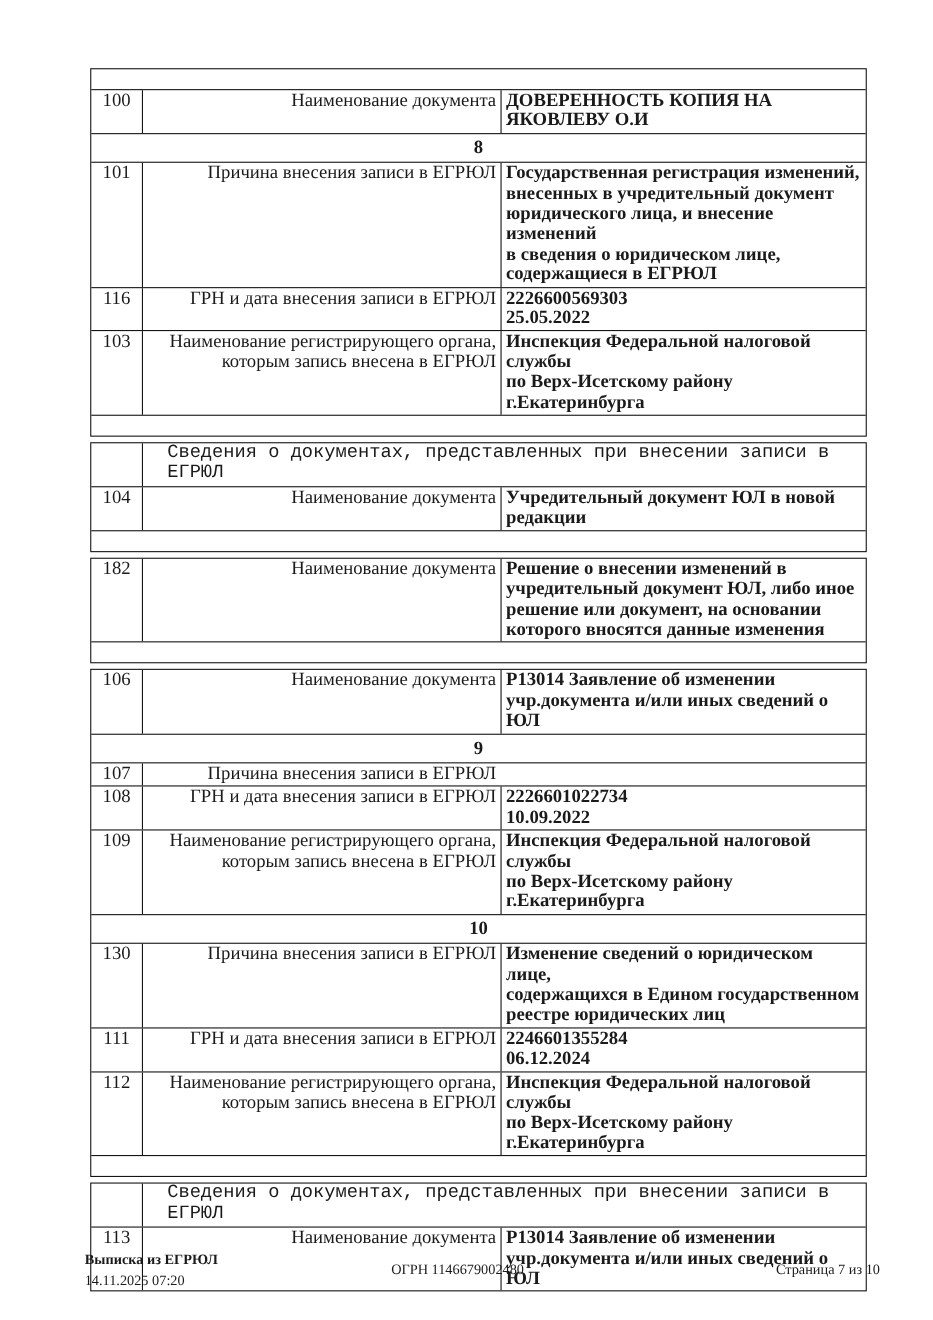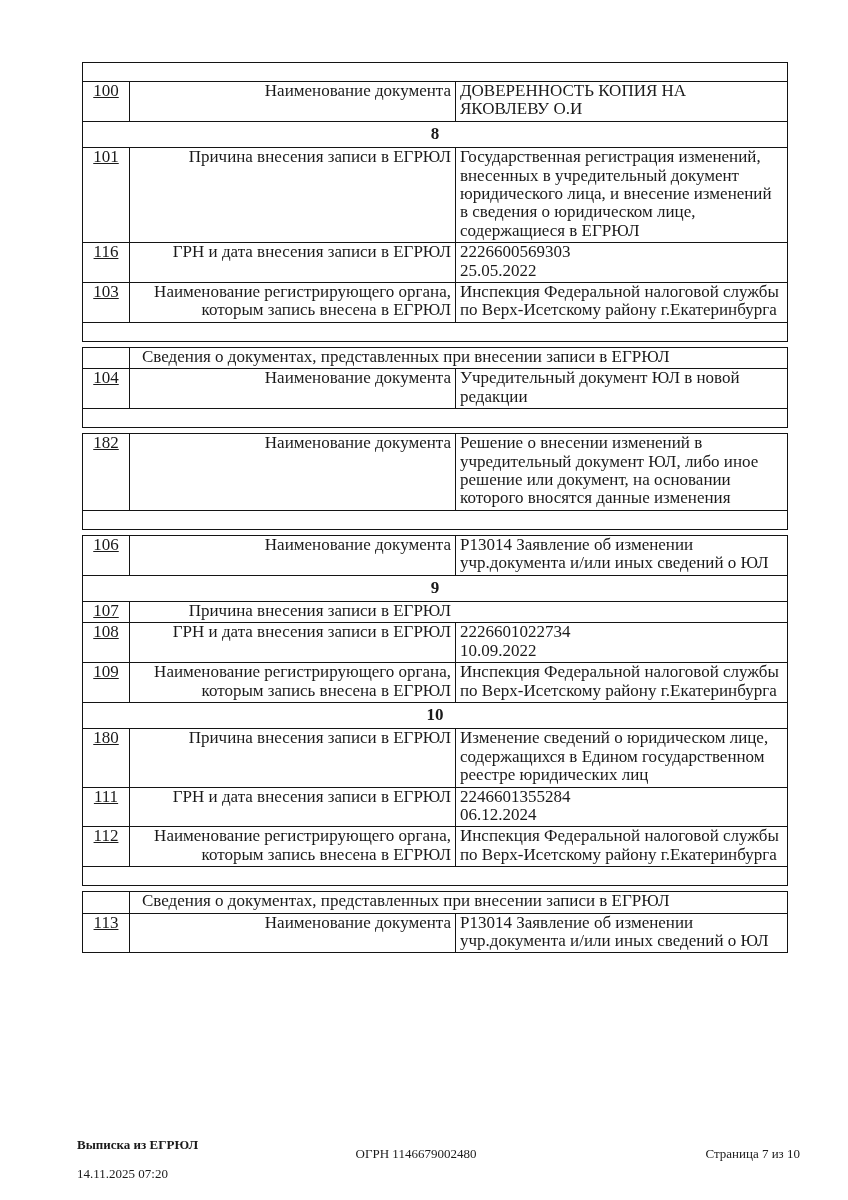--- a/index.html
+++ b/index.html
@@ -44,56 +44,57 @@
   .cell{
     padding:0 4px 2px 4px;
     white-space:pre-line;
     box-sizing:border-box;
   }
   .cell.num{
     width:46px;
     flex:none;
     text-align:center;
     padding:0 2px 2px 2px;
-    text-decoration:underline;
   }
   .cell.label{
     width:326px;
     flex:none;
     border-left:1.5px solid var(--line);
     padding-left:5px;
     text-align:right;
   }
   .cell.value{
     flex:1;
     border-left:1.5px solid var(--line);
+    font-weight:bold;
   }
   .cell.merged{
     flex:1;
     border-left:1.5px solid var(--line);
-    padding-left:12px;
+    padding-left:22px;
+    font-family:Liberation Mono, monospace;
   }
   .cell.section-num{
     flex:1;
     text-align:center;
     font-weight:bold;
     padding:3px 0 4px 0;
   }
   
   .footer{
     position:absolute;
     left:0;right:0;top:1138px;
     font-size:13px;
     line-height:13px;
   }
   .footer-left{
     position:absolute;left:77px;top:0;
   }
   .footer-left .title{font-weight:bold;}
-  .footer-left .datetime{margin-top:16px;}
+  .footer-left .datetime{margin-top:6px;}
   .footer-center{
     position:absolute;left:0;right:16px;top:9px;
     text-align:center;
   }
   .footer-right{
     position:absolute;right:48px;top:9px;
     text-align:left;
   }
 </style>
 </head>
@@ -185,21 +186,21 @@
           <div class="cell num">109</div>
           <div class="cell label">Наименование регистрирующего органа,
 которым запись внесена в ЕГРЮЛ</div>
           <div class="cell value">Инспекция Федеральной налоговой службы
 по Верх-Исетскому району г.Екатеринбурга</div>
         </div>
         <div class="row section">
           <div class="cell section-num">10</div>
         </div>
         <div class="row data">
-          <div class="cell num">180</div>
+          <div class="cell num">130</div>
           <div class="cell label">Причина внесения записи в ЕГРЮЛ</div>
           <div class="cell value">Изменение сведений о юридическом лице,
 содержащихся в Едином государственном
 реестре юридических лиц</div>
         </div>
         <div class="row data">
           <div class="cell num">111</div>
           <div class="cell label">ГРН и дата внесения записи в ЕГРЮЛ</div>
           <div class="cell value">2246601355284
 06.12.2024</div>

